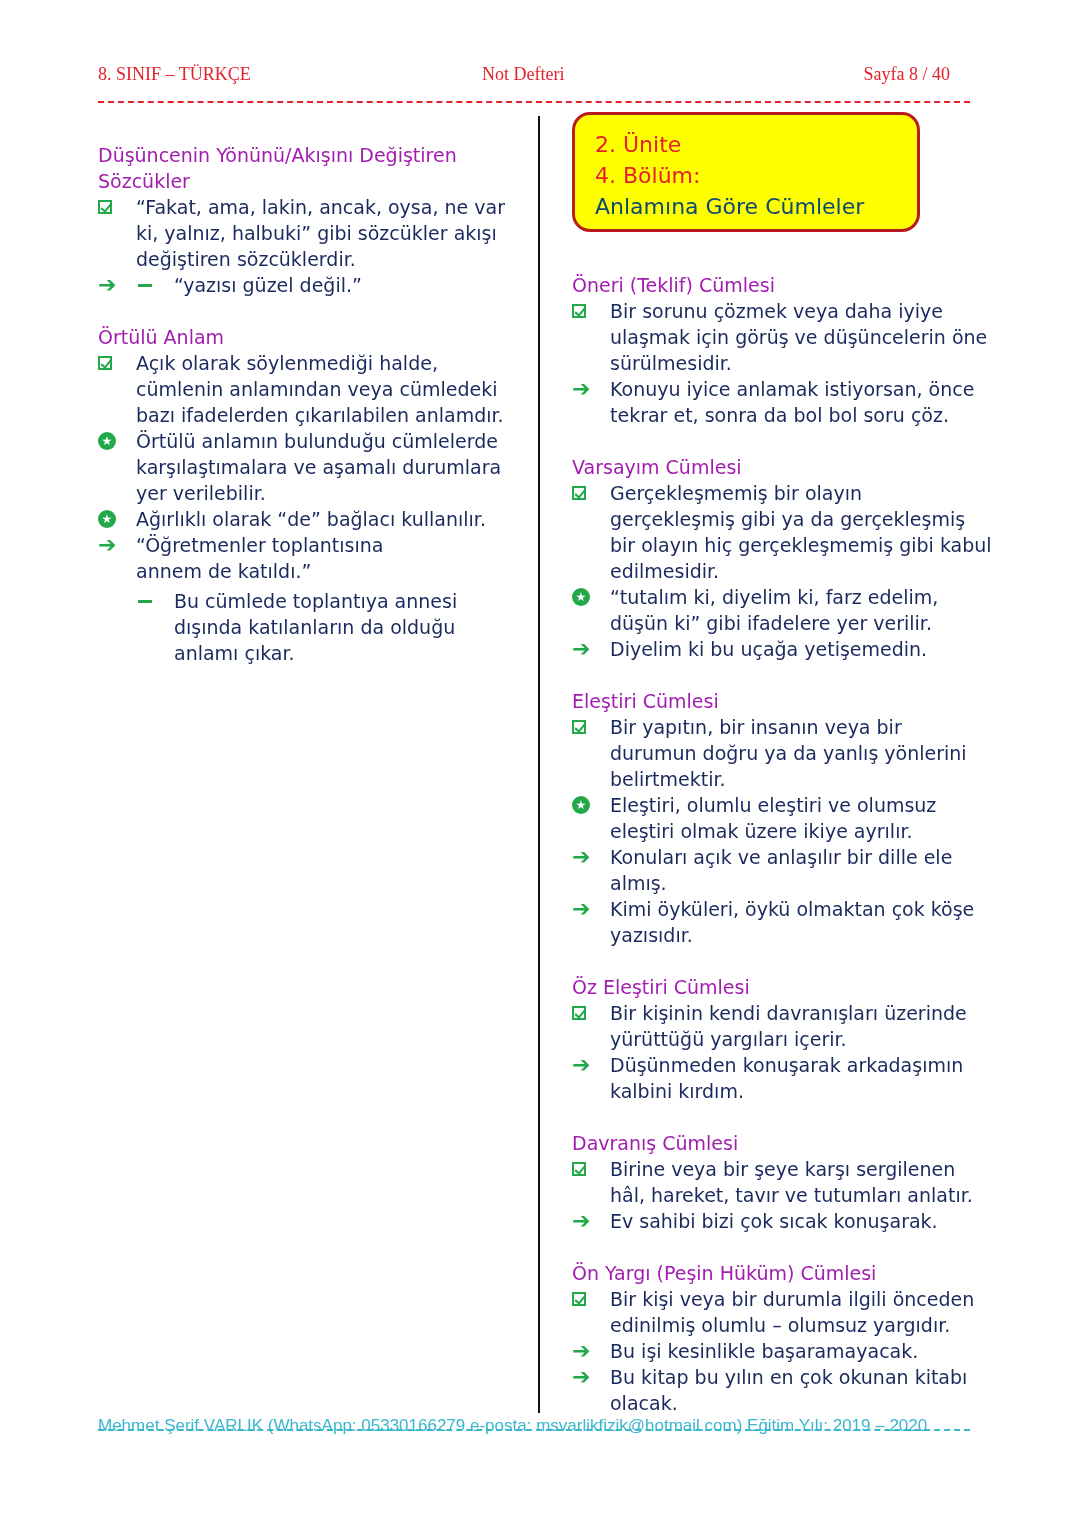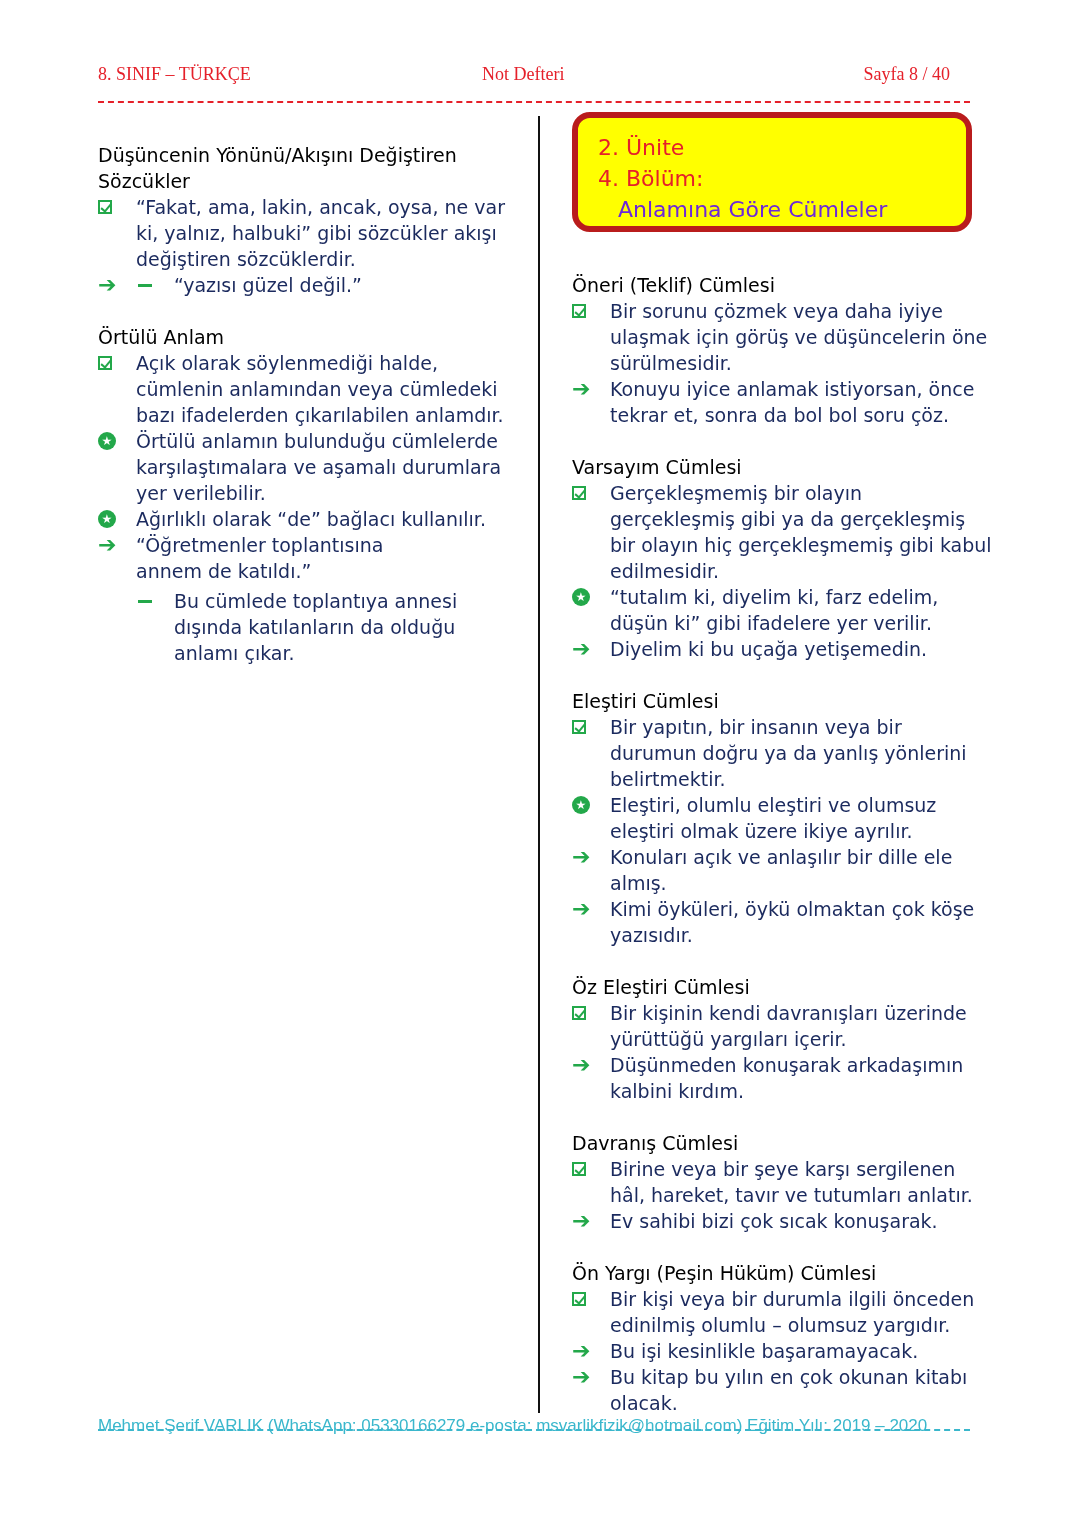--- a/index.html
+++ b/index.html
@@ -13,27 +13,27 @@
   .dash-top { position: absolute; top: 101px; left: 98px; width: 872px; height: 0;
               border-top: 2px dashed #e5202a; }
   .vline { position: absolute; left: 538px; top: 116px; width: 2px; height: 1297px; background: #111; }
   .dash-bot { position: absolute; top: 1429px; left: 98px; width: 872px; height: 0;
               border-top: 2px dashed #3ab7cc; }
   .footer { position: absolute; top: 1416px; left: 98px; width: 880px; font-size: 17px;
             color: #3ab7cc; font-family: Liberation Sans, sans-serif; white-space: nowrap; }
   .col { position: absolute; }
   .col-left { left: 98px; top: 142px; width: 420px; }
   .col-right { left: 572px; top: 112px; width: 420px; }
-  .unit-box { width: 400px; height: 120px; box-sizing: border-box; background: #ffff00;
-              border: 6px solid #b91c1c; border-radius: 18px; padding: 14px 0 0 20px;
+  .unit-box { width: 348px; height: 120px; box-sizing: border-box; background: #ffff00;
+              border: 3px solid #b91c1c; border-radius: 18px; padding: 14px 0 0 20px;
               font-size: 22px; line-height: 31px; }
   .unit-box .red { color: #e5202a; }
-  .unit-box .dark { color: #6d28d9; margin-left: 20px; }
+  .unit-box .dark { color: #0c4a6e; }
   .section { margin-bottom: 26px; }
-  .sec-title { color: #000000; font-size: 19px; line-height: 26px; }
+  .sec-title { color: #a21caf; font-size: 19px; line-height: 26px; }
   .item { position: relative; padding-left: 38px; font-size: 19px; line-height: 26px; }
   .item.sub { padding-left: 76px; }
   .bullet { position: absolute; left: 0; top: 0; width: 26px; height: 26px;
             display: flex; align-items: center; justify-content: flex-start; }
   .item.sub .bullet { left: 40px; }
   .ico-check { width: 14px; height: 14px; border: 2px solid #23a84a; box-sizing: border-box;
                position: relative; }
   .ico-check::after { content: ""; position: absolute; left: 3px; top: 0px; width: 4px; height: 8px;
                       border: solid #23a84a; border-width: 0 2px 2px 0; transform: rotate(40deg); }
   .ico-arrow { color: #23a84a; font-size: 22px; font-weight: bold; line-height: 26px; }

